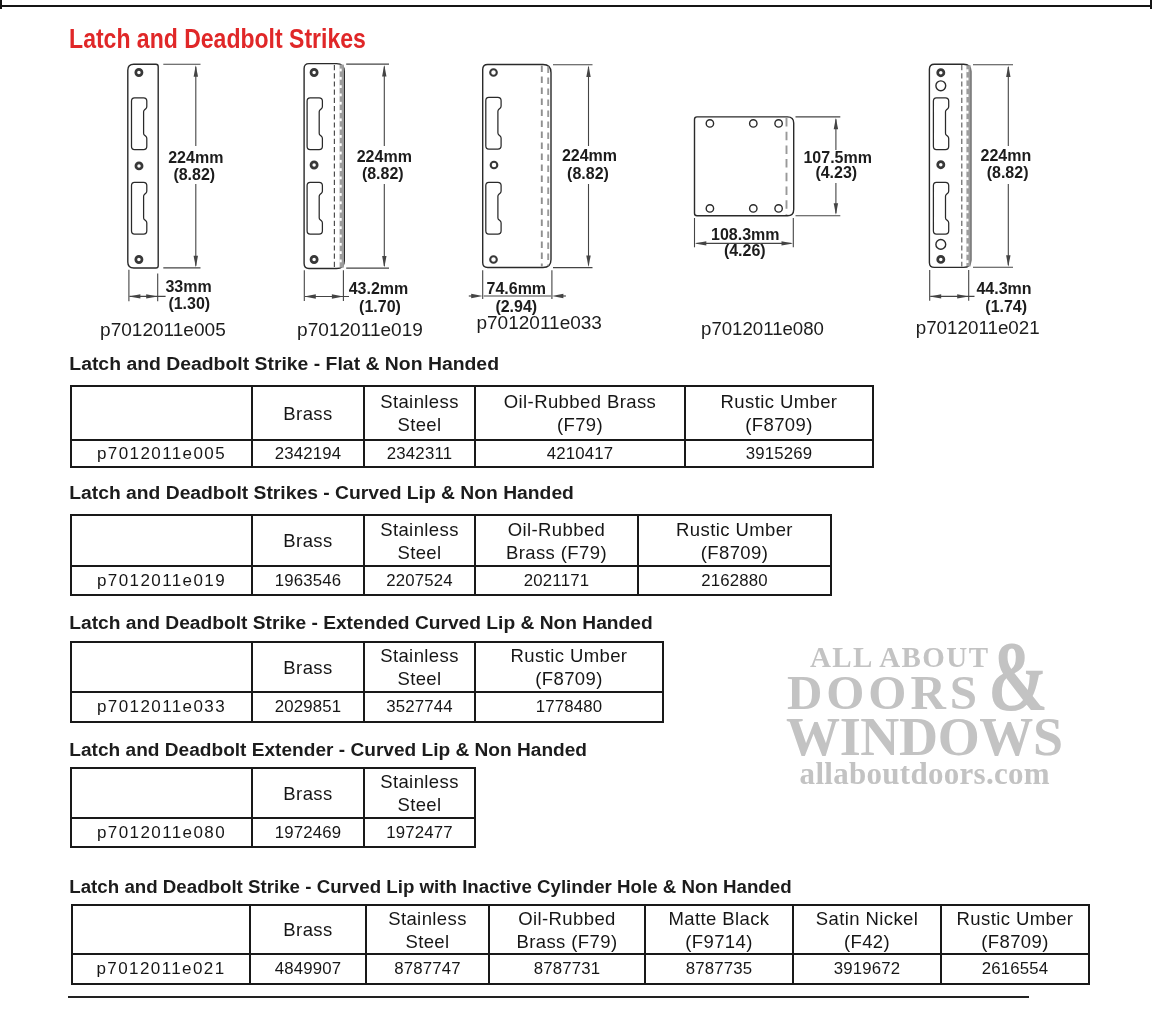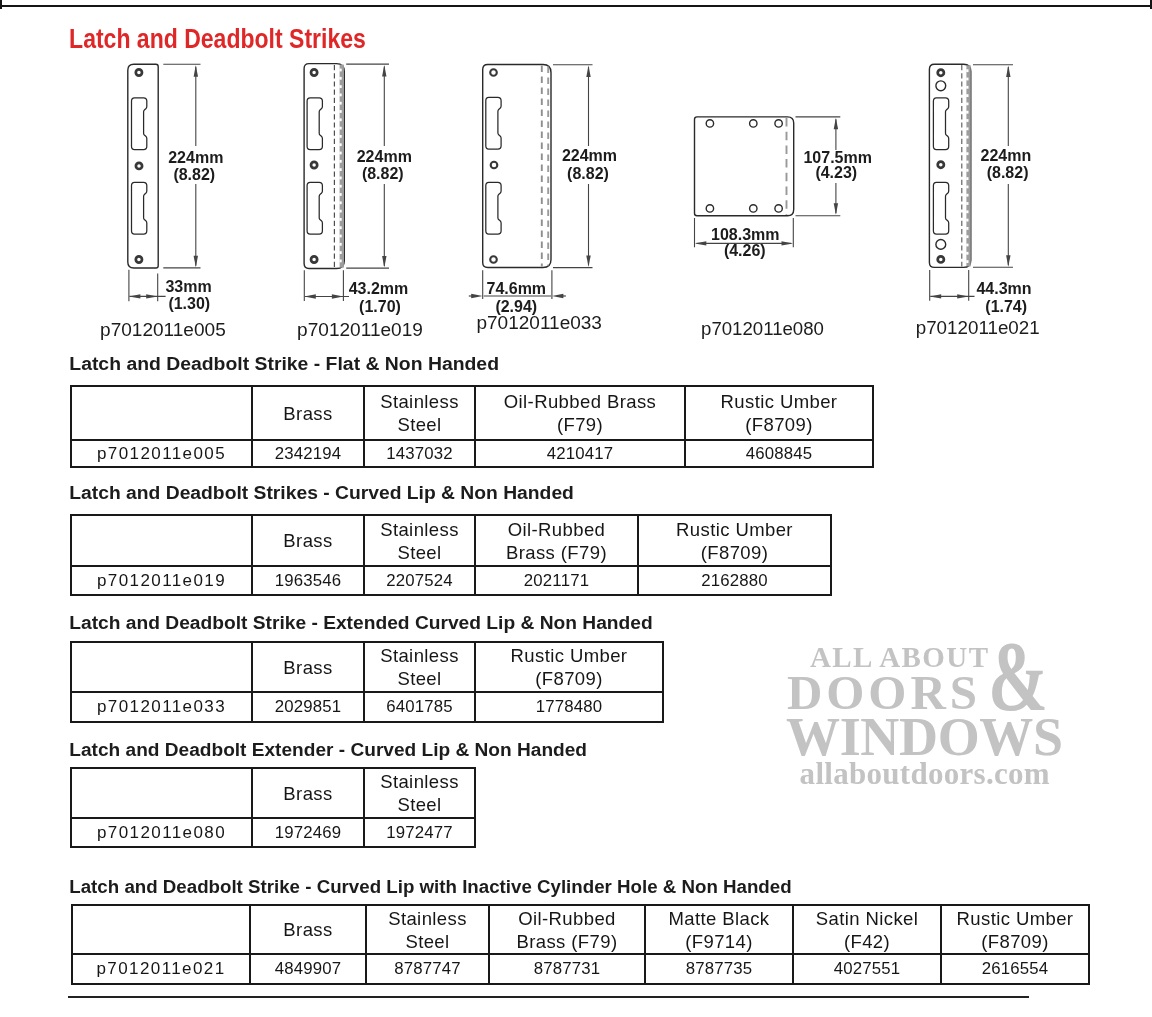--- a/index.html
+++ b/index.html
@@ -42,23 +42,23 @@
         <td class="h">
           <div>Oil-Rubbed Brass<br>(F79)</div>
         </td>
         <td class="h">
           <div>Rustic Umber<br>(F8709)</div>
         </td>
       </tr>
       <tr style="height:27px">
         <td class="pn">p7012011e005</td>
         <td class="n">2342194</td>
-        <td class="n">1437032</td>
+        <td class="n">2342311</td>
         <td class="n">4210417</td>
-        <td class="n">4608845</td>
+        <td class="n">3915269</td>
       </tr>
     </tbody>
   </table>
 <table style="left:70px;top:514px">
     <colgroup>
       <col style="width:181px">
       <col style="width:112px">
       <col style="width:111px">
       <col style="width:163px">
       <col style="width:193px">
@@ -104,21 +104,21 @@
         <td class="h">
           <div>Stainless<br>Steel</div>
         </td>
         <td class="h">
           <div>Rustic Umber<br>(F8709)</div>
         </td>
       </tr>
       <tr style="height:30px">
         <td class="pn">p7012011e033</td>
         <td class="n">2029851</td>
-        <td class="n">6401785</td>
+        <td class="n">3527744</td>
         <td class="n">1778480</td>
       </tr>
     </tbody>
   </table>
 <table style="left:70px;top:767px">
     <colgroup>
       <col style="width:181px">
       <col style="width:112px">
       <col style="width:111px">
     </colgroup>
@@ -170,21 +170,21 @@
         <td class="h">
           <div>Rustic Umber<br>(F8709)</div>
         </td>
       </tr>
       <tr style="height:30px">
         <td class="pn">p7012011e021</td>
         <td class="n">4849907</td>
         <td class="n">8787747</td>
         <td class="n">8787731</td>
         <td class="n">8787735</td>
-        <td class="n">4027551</td>
+        <td class="n">3919672</td>
         <td class="n">2616554</td>
       </tr>
     </tbody>
   </table>
 <svg class="page" width="1152" height="1017" viewBox="0 0 1152 1017">
 <text x="69.1" y="48" font-family="Liberation Sans, sans-serif" font-size="28" font-weight="bold" fill="#e02728" textLength="296.7" lengthAdjust="spacingAndGlyphs">Latch and Deadbolt Strikes</text>
 <text x="69.3" y="370" font-family="Liberation Sans, sans-serif" font-size="18.7" font-weight="bold" fill="#1c1c1c" textLength="429.7" lengthAdjust="spacingAndGlyphs">Latch and Deadbolt Strike - Flat &amp; Non Handed</text>
 <text x="69.3" y="499" font-family="Liberation Sans, sans-serif" font-size="18.7" font-weight="bold" fill="#1c1c1c" textLength="504.6" lengthAdjust="spacingAndGlyphs">Latch and Deadbolt Strikes - Curved Lip &amp; Non Handed</text>
 <text x="69.3" y="629" font-family="Liberation Sans, sans-serif" font-size="18.7" font-weight="bold" fill="#1c1c1c" textLength="583.4" lengthAdjust="spacingAndGlyphs">Latch and Deadbolt Strike - Extended Curved Lip &amp; Non Handed</text>
 <text x="69.3" y="756" font-family="Liberation Sans, sans-serif" font-size="18.7" font-weight="bold" fill="#1c1c1c" textLength="517.7" lengthAdjust="spacingAndGlyphs">Latch and Deadbolt Extender - Curved Lip &amp; Non Handed</text>

